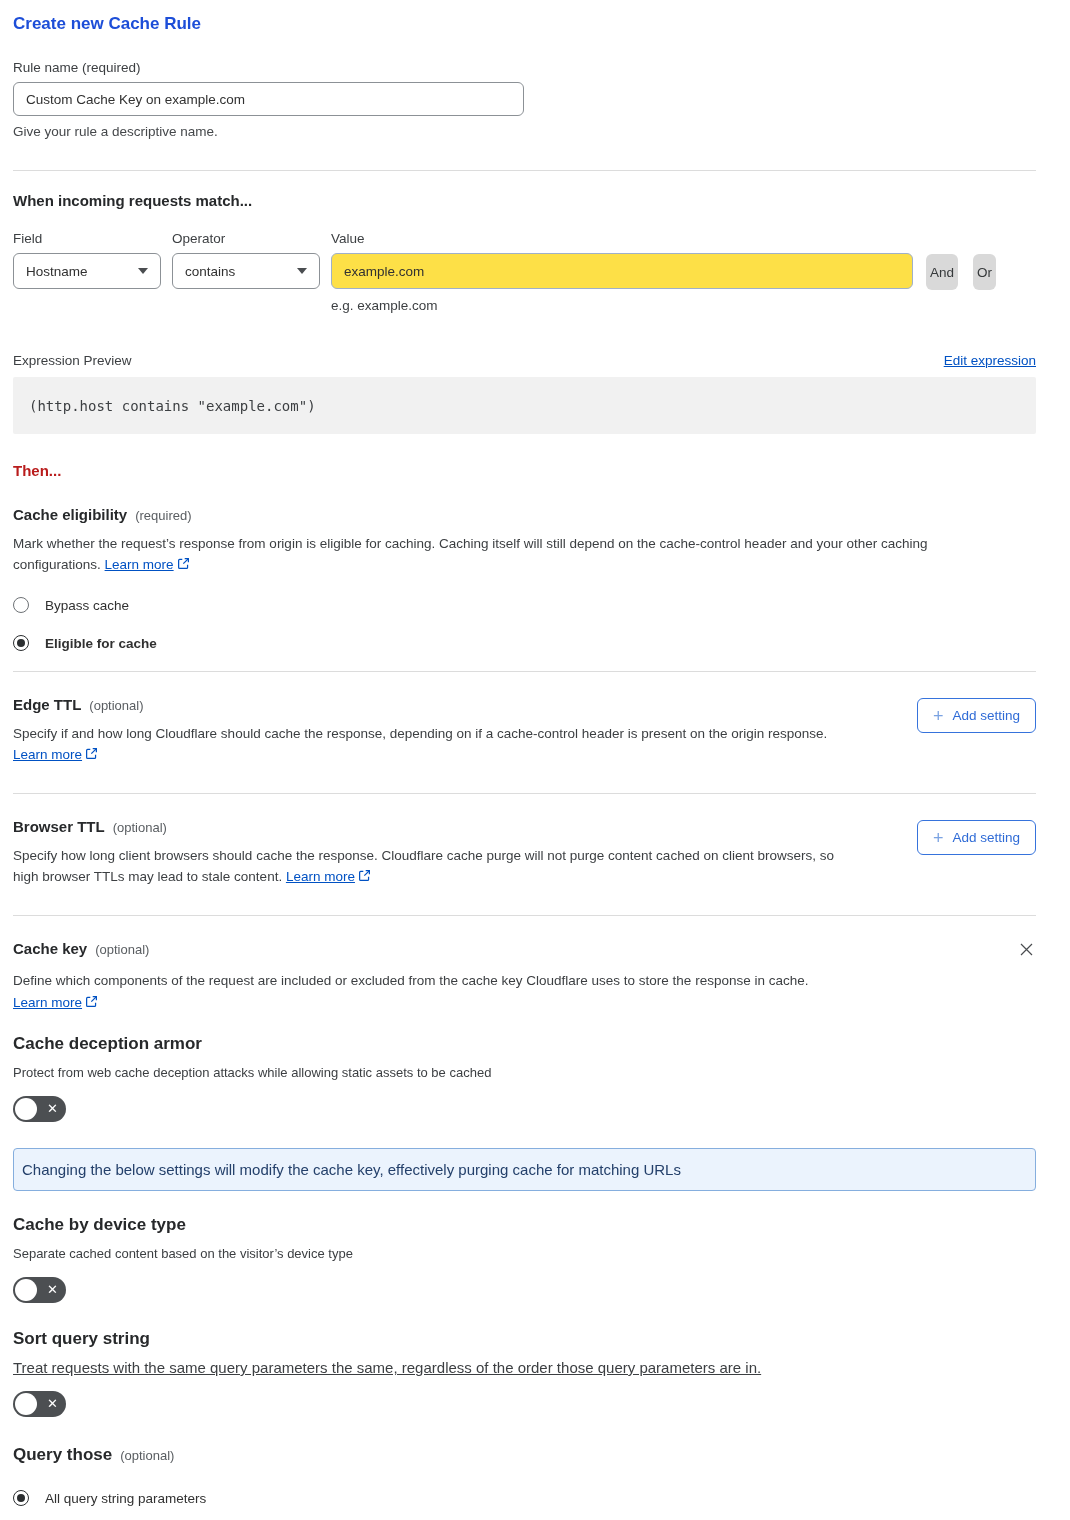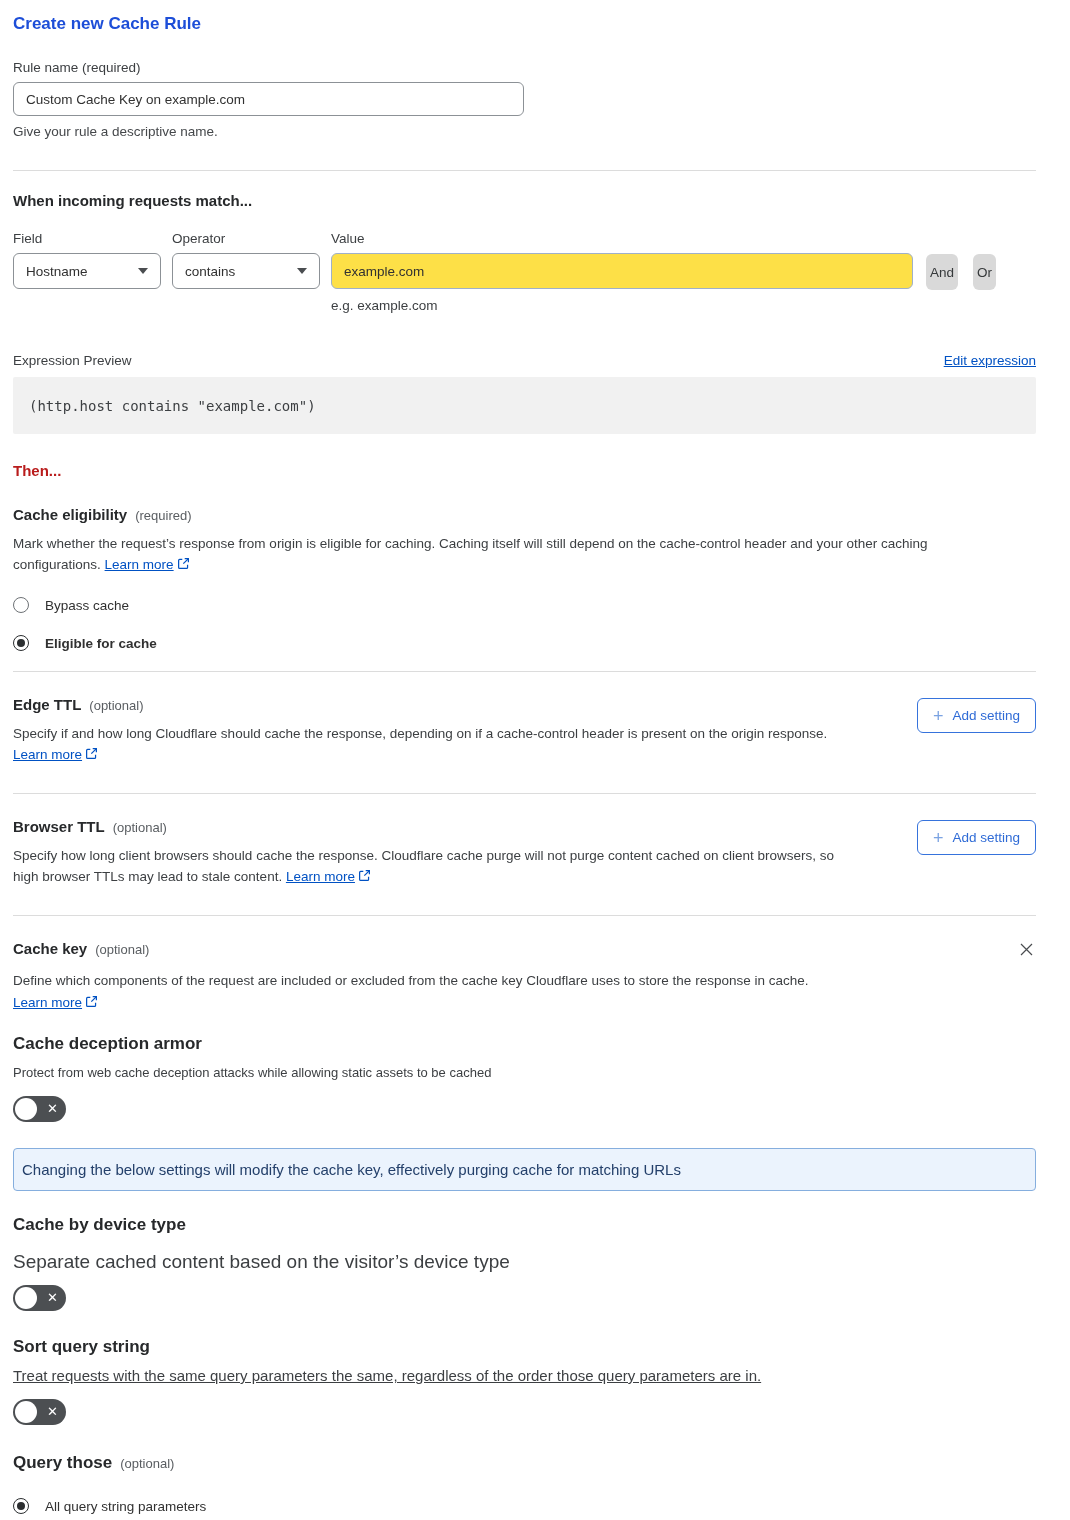--- a/index.html
+++ b/index.html
@@ -264,21 +264,21 @@
       <div class="toggle">
         <span class="knob"></span>
         <span class="x-glyph">✕</span>
       </div>
     </div>
 
     <div class="info-banner">Changing the below settings will modify the cache key, effectively purging cache for matching URLs</div>
 
     <div style="margin-top:24px;">
       <div class="sub-title">Cache by device type</div>
-      <div class="section-desc" style="margin-top:16px; font-size:19px;">Separate cached content based on the visitor’s device type</div>
+      <div class="section-desc" style="margin-top:8px; font-size:13px;">Separate cached content based on the visitor’s device type</div>
       <div class="toggle">
         <span class="knob"></span>
         <span class="x-glyph">✕</span>
       </div>
     </div>
 
     <div style="margin-top:26px;">
       <div class="sub-title">Sort query string</div>
       <div class="section-desc" style="margin-top:8px; font-size:15px;text-decoration:underline;">Treat requests with the same query parameters the same, regardless of the order those query parameters are in.</div>
       <div class="toggle">

